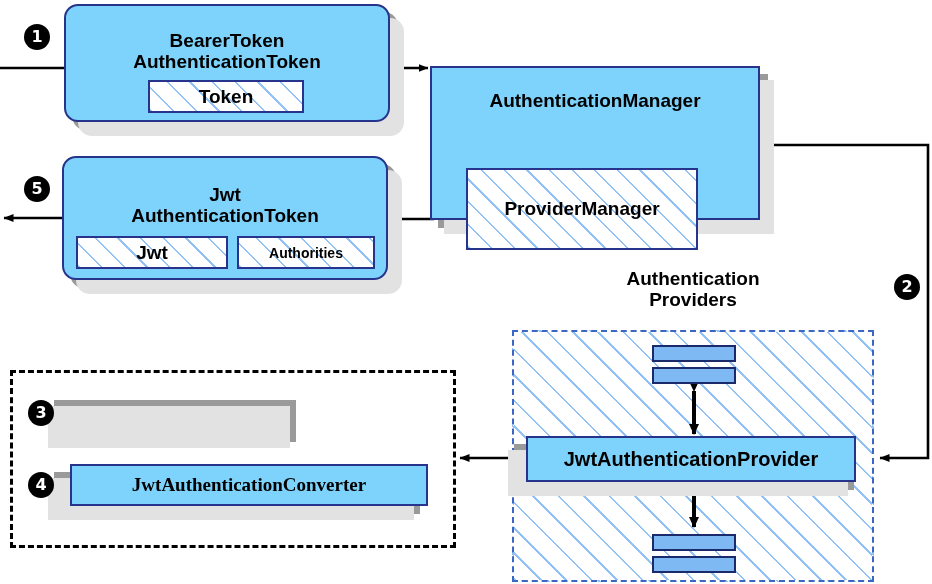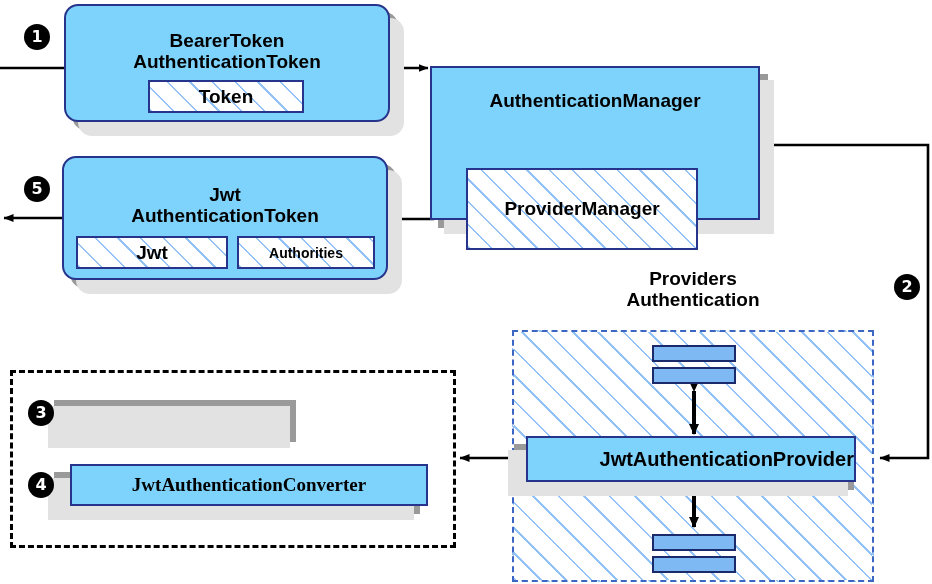--- a/index.html
+++ b/index.html
@@ -187,22 +187,22 @@
     <g>
       <line x1="694" y1="484" x2="694" y2="527" stroke="#000" stroke-width="4" marker-start="url(#arrowUp)" marker-end="url(#arrowUp)"></line>
     </g>
   </svg>
 
   <div class="group-dashed-black" style="left:10px; top:370px; width:446px; height:178px;"></div>
 
   <div class="group-dashed-blue" style="left:512px; top:330px; width:362px; height:252px;"></div>
 
   <div class="free-label" style="left:562px; top:268px; width:262px; font-size:19px;">
+    <div>Authentication</div>
     <div>Providers</div>
-    <div>Authentication</div>
   </div>
 
   <div class="shadow-wrap" style="left:64px; top:4px; width:340px; height:128px;">
     <div class="sh1" style="left:8px; top:8px; width:326px; height:118px; border-radius:14px;"></div>
     <div class="sh2" style="left:14px; top:14px; width:326px; height:118px; border-radius:14px;"></div>
   </div>
   <div class="node rounded" style="left:64px; top:4px; width:326px; height:118px; font-size:19px;">
     <div class="title-line" style="margin-top:-24px;">
       <div>BearerToken</div>
       <div>AuthenticationToken</div>
@@ -240,21 +240,21 @@
     <span>Authorities</span>
   </div>
 
   <div class="bar" style="left:652px; top:345px; width:84px; height:17px;"></div>
   <div class="bar" style="left:652px; top:367px; width:84px; height:17px;"></div>
 
   <div class="shadow-wrap" style="left:522px; top:436px; width:348px; height:56px;">
     <div class="sh1" style="left:-8px; top:8px; width:340px; height:46px;"></div>
     <div class="sh2" style="left:-14px; top:14px; width:340px; height:46px;"></div>
   </div>
-  <div class="node" style="left:526px; top:436px; width:330px; height:46px; font-size:20px;align-items:flex-end;">
+  <div class="node" style="left:526px; top:436px; width:330px; height:46px; font-size:20px;">
     <div>JwtAuthenticationProvider</div>
   </div>
 
   <div class="bar" style="left:652px; top:534px; width:84px; height:17px;"></div>
   <div class="bar" style="left:652px; top:556px; width:84px; height:17px;"></div>
 
   <div class="shadow-wrap" style="left:62px; top:392px; width:250px; height:52px;">
     <div class="sh1" style="left:-8px; top:8px; width:242px; height:42px;"></div>
     <div class="sh2" style="left:-14px; top:14px; width:242px; height:42px;"></div>
   </div>

